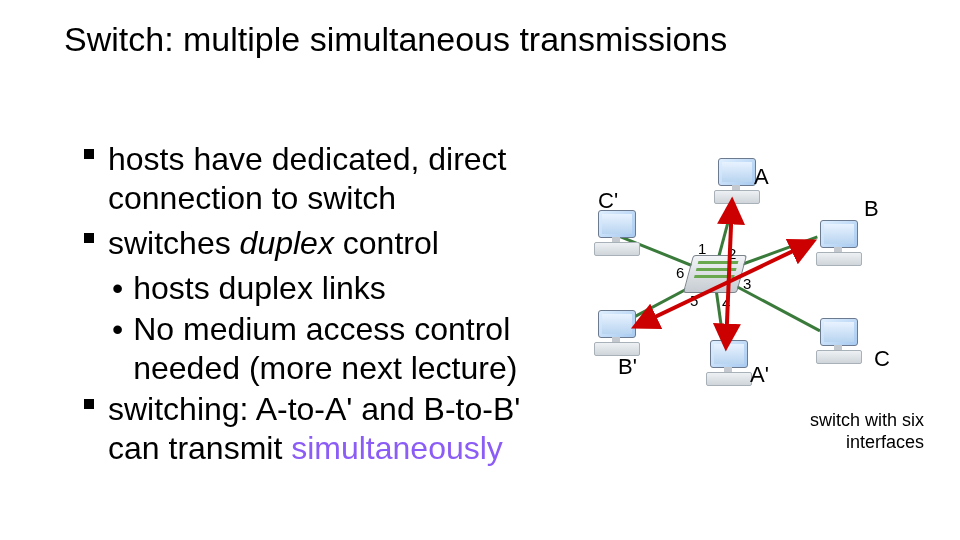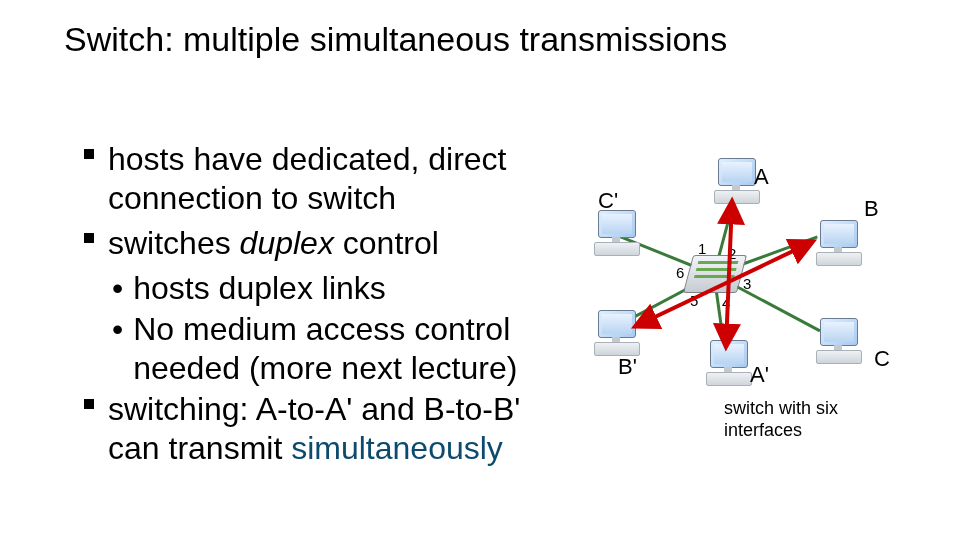--- a/index.html
+++ b/index.html
@@ -4,24 +4,24 @@
 <style>
   html,body{margin:0;padding:0;width:960px;height:540px;font-family:Arial,Helvetica,sans-serif;color:#000;background:#fff}
   .slide{position:relative;width:818px;height:540px}
   .title{position:absolute;left:64px;top:20px;font-size:34px;font-weight:400}
   .bullets{position:absolute;left:84px;top:140px;width:460px;font-size:32px;line-height:1.22}
   .b1{display:flex;margin-bottom:6px}
   .sq{display:inline-block;width:10px;height:10px;background:#000;margin-right:14px;margin-top:9px;flex:0 0 10px}
   .sub{margin-left:28px}
   .sub .row{display:flex;margin-bottom:2px}
   .dot{margin-right:10px}
-  .red{color:#0c4a6e}
+  .red{color:#8b5cf6}
   .buffer{font-style:italic}
   .diagram{position:absolute;left:580px;top:160px;width:360px;height:320px}
-  .caption{position:absolute;right:16px;top:238px;width:200px;font-size:18px;line-height:1.2}
+  .caption{position:absolute;right:16px;top:250px;width:200px;text-align:right;font-size:18px;line-height:1.2}
   
   .pc{position:absolute;width:52px;height:46px}
   .mon{width:36px;height:26px;background:linear-gradient(135deg,#dfefff,#a8caf0);border:1px solid #6b7a8f;border-radius:3px;position:absolute;left:8px;top:0}
   .screen{position:absolute;left:3px;top:3px;right:3px;bottom:3px;background:linear-gradient(180deg,#e8f2ff,#b8d4f0)}
   .stand{position:absolute;left:22px;top:27px;width:8px;height:5px;background:#c4c9d0}
   .base{position:absolute;left:4px;top:32px;width:44px;height:12px;background:linear-gradient(180deg,#eef1f4,#cfd5da);border:1px solid #a8b0b8;border-radius:2px}
   .plabel{position:absolute;font-size:22px}
   
   .switch{position:absolute;left:108px;top:95px;width:52px;height:36px;background:linear-gradient(180deg,#f2f4f7,#c6ccd2);border:1px solid #7a828a;border-radius:3px;transform:skewX(-15deg)}
   .switch::before{content:"";position:absolute;left:6px;top:5px;right:6px;height:3px;background:#6aa84f;box-shadow:0 7px 0 #6aa84f,0 14px 0 #6aa84f}

